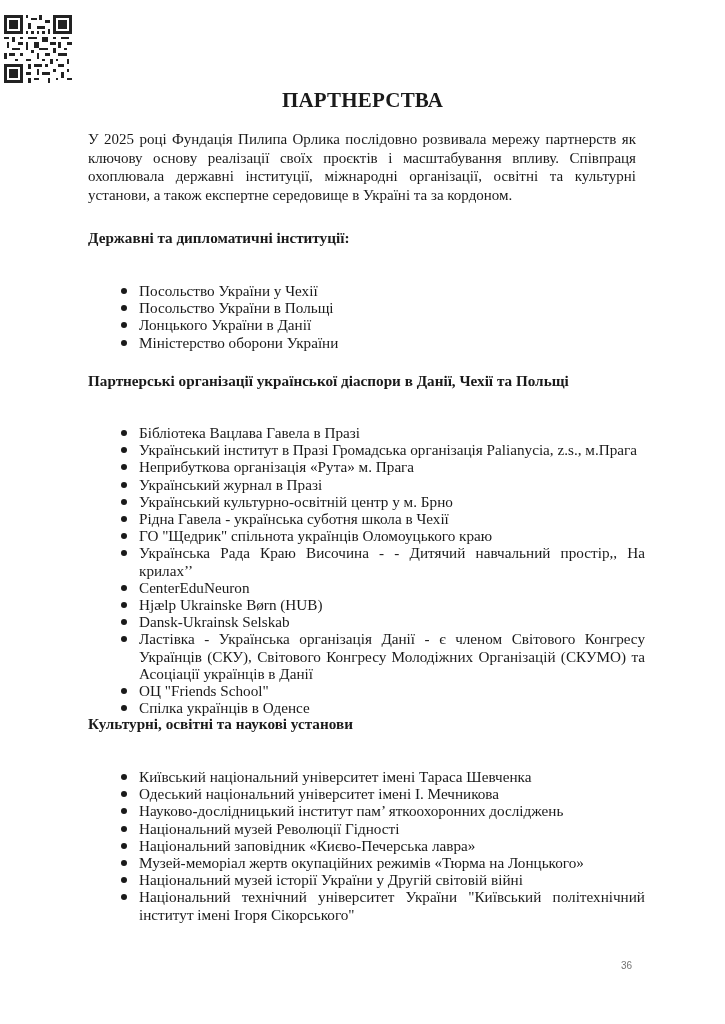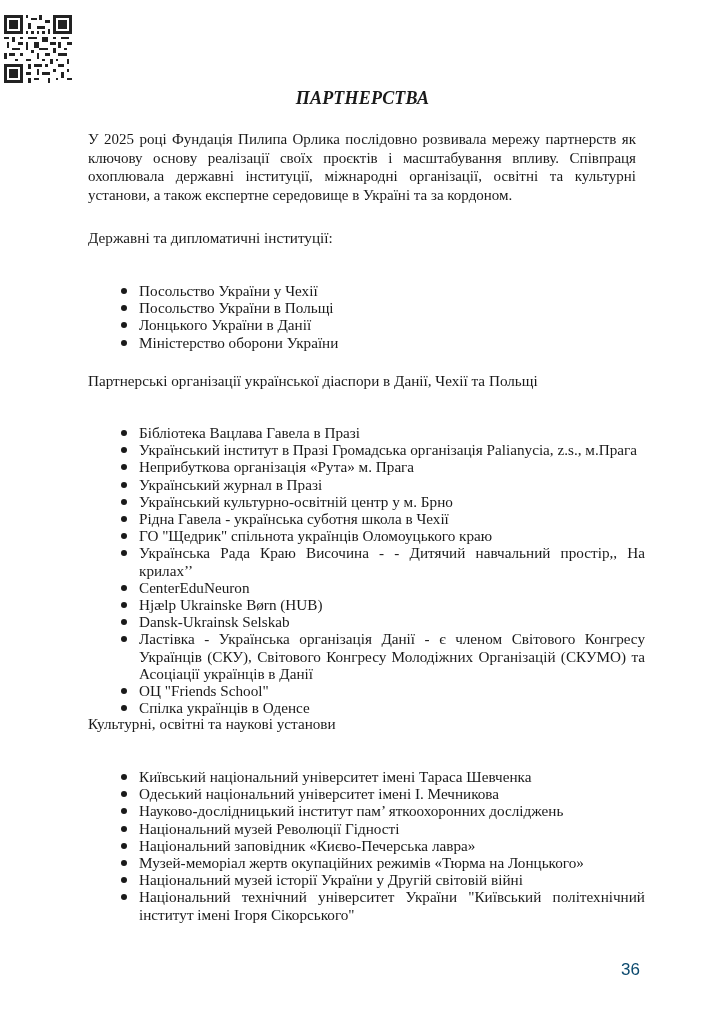--- a/index.html
+++ b/index.html
@@ -1,30 +1,30 @@
 <!DOCTYPE html>
 <html><head>
   <meta charset="utf-8">
   <style>
     html, body { margin: 0; padding: 0; background: #ffffff; }
     body { width: 725px; height: 1024px; position: relative; overflow: hidden;
       font-family: "Liberation Serif", serif; color: #1a1a1a; }
     .qr { position: absolute; left: 4px; top: 13px; width: 68px; height: 72px; }
     .title { position: absolute; left: 0; right: 0; top: 88px; text-align: center;
-      font-weight: bold; font-size: 18px; letter-spacing: 0.2px; font-style: italic; }
+      font-weight: bold; font-size: 21px; letter-spacing: 0.2px; }
     .intro { position: absolute; left: 88px; width: 548px; top: 130px;
       font-size: 15px; line-height: 18.6px; text-align: justify; }
-    .heading { position: absolute; left: 88px; font-weight: normal; font-size: 15.2px; }
+    .heading { position: absolute; left: 88px; font-weight: bold; font-size: 15.2px; }
     ul.blist { position: absolute; left: 111px; width: 526px; margin: 8px; padding: 0; list-style: none;
       font-size: 15.2px; line-height: 17.2px; }
     ul.blist li { position: relative; padding-left: 20px; text-align: justify; }
     ul.blist li::before { content: ""; position: absolute; left: 2px; top: 6px;
       width: 6px; height: 6px; border-radius: 50%; background: #1a1a1a; }
     .pagenum { position: absolute; left: 621px; top: 960px; font-family: "Liberation Sans", sans-serif;
-      font-size: 17px; color: #0c4a6e; }
+      font-size: 10px; color: #737373; }
   </style>
 </head>
 <body>
 
 <svg class="qr" viewBox="0 0 25 25" shape-rendering="crispEdges">
   <rect x="0" y="0" width="25" height="25" fill="#fff"></rect>
   <g fill="#222">
     <rect x="0" y="0" width="7" height="7"></rect>
       <rect x="1" y="1" width="5" height="5" fill="#fff"></rect>
       <rect x="2" y="2" width="3" height="3"></rect>

